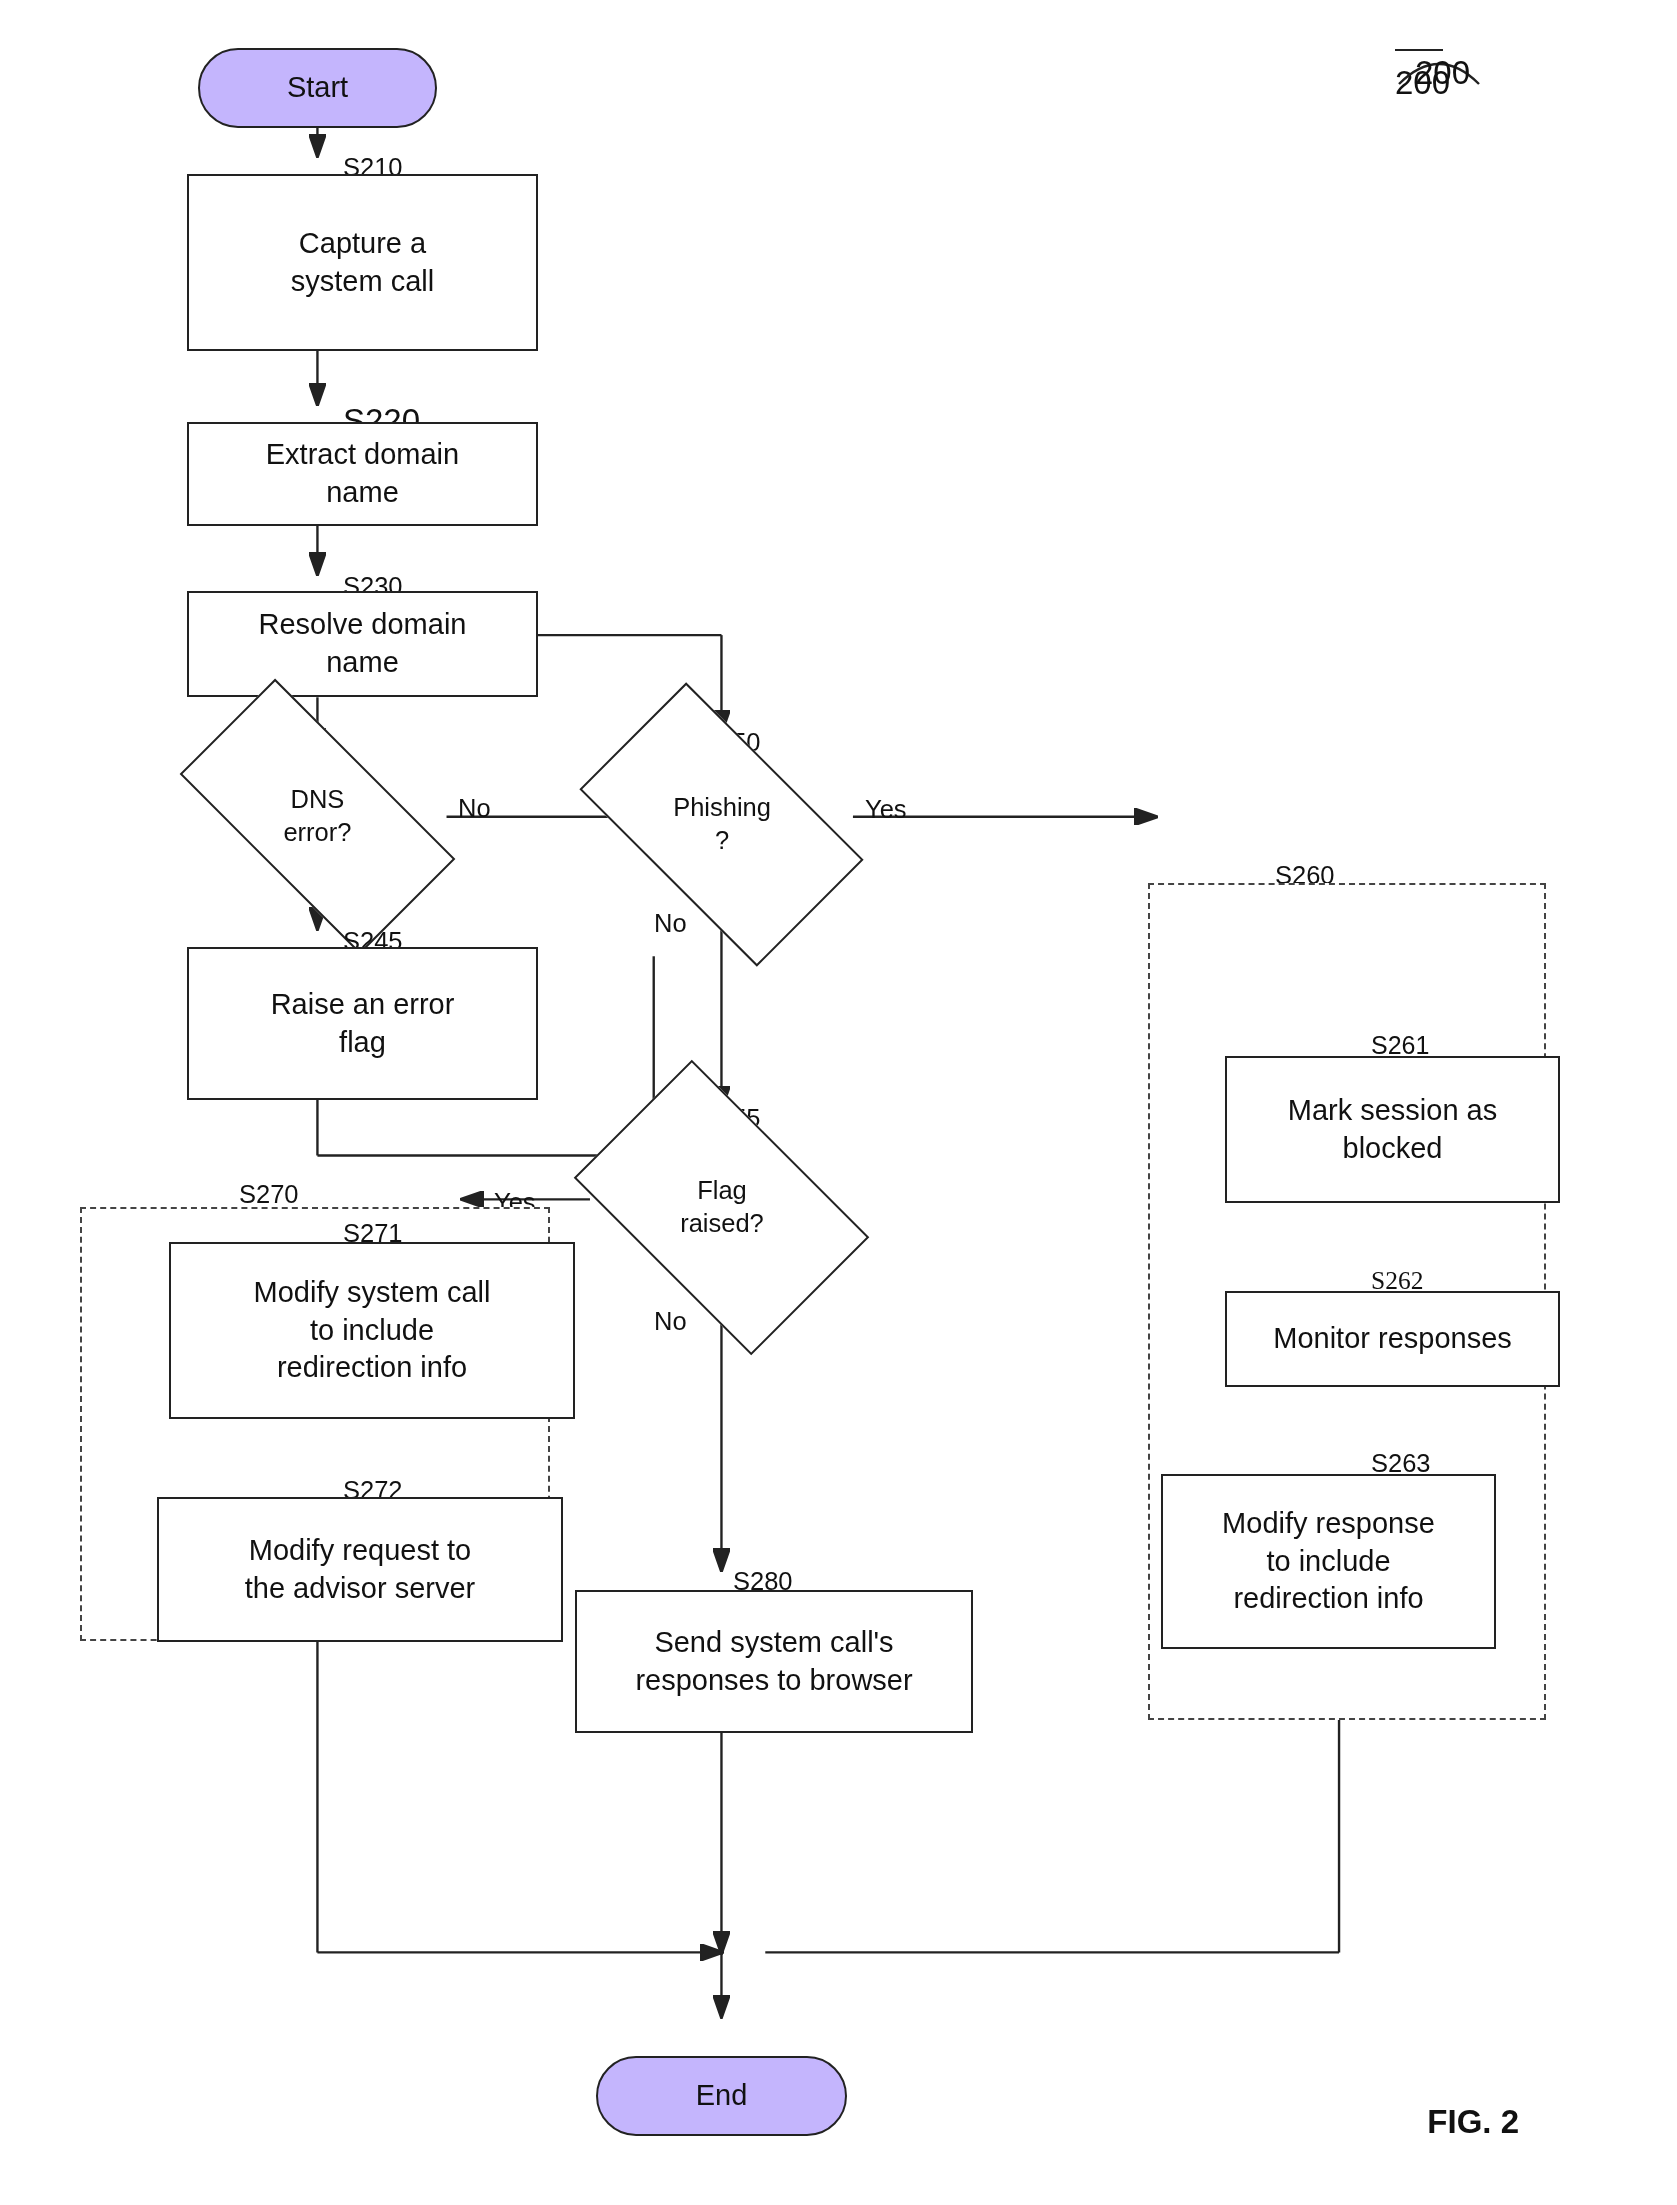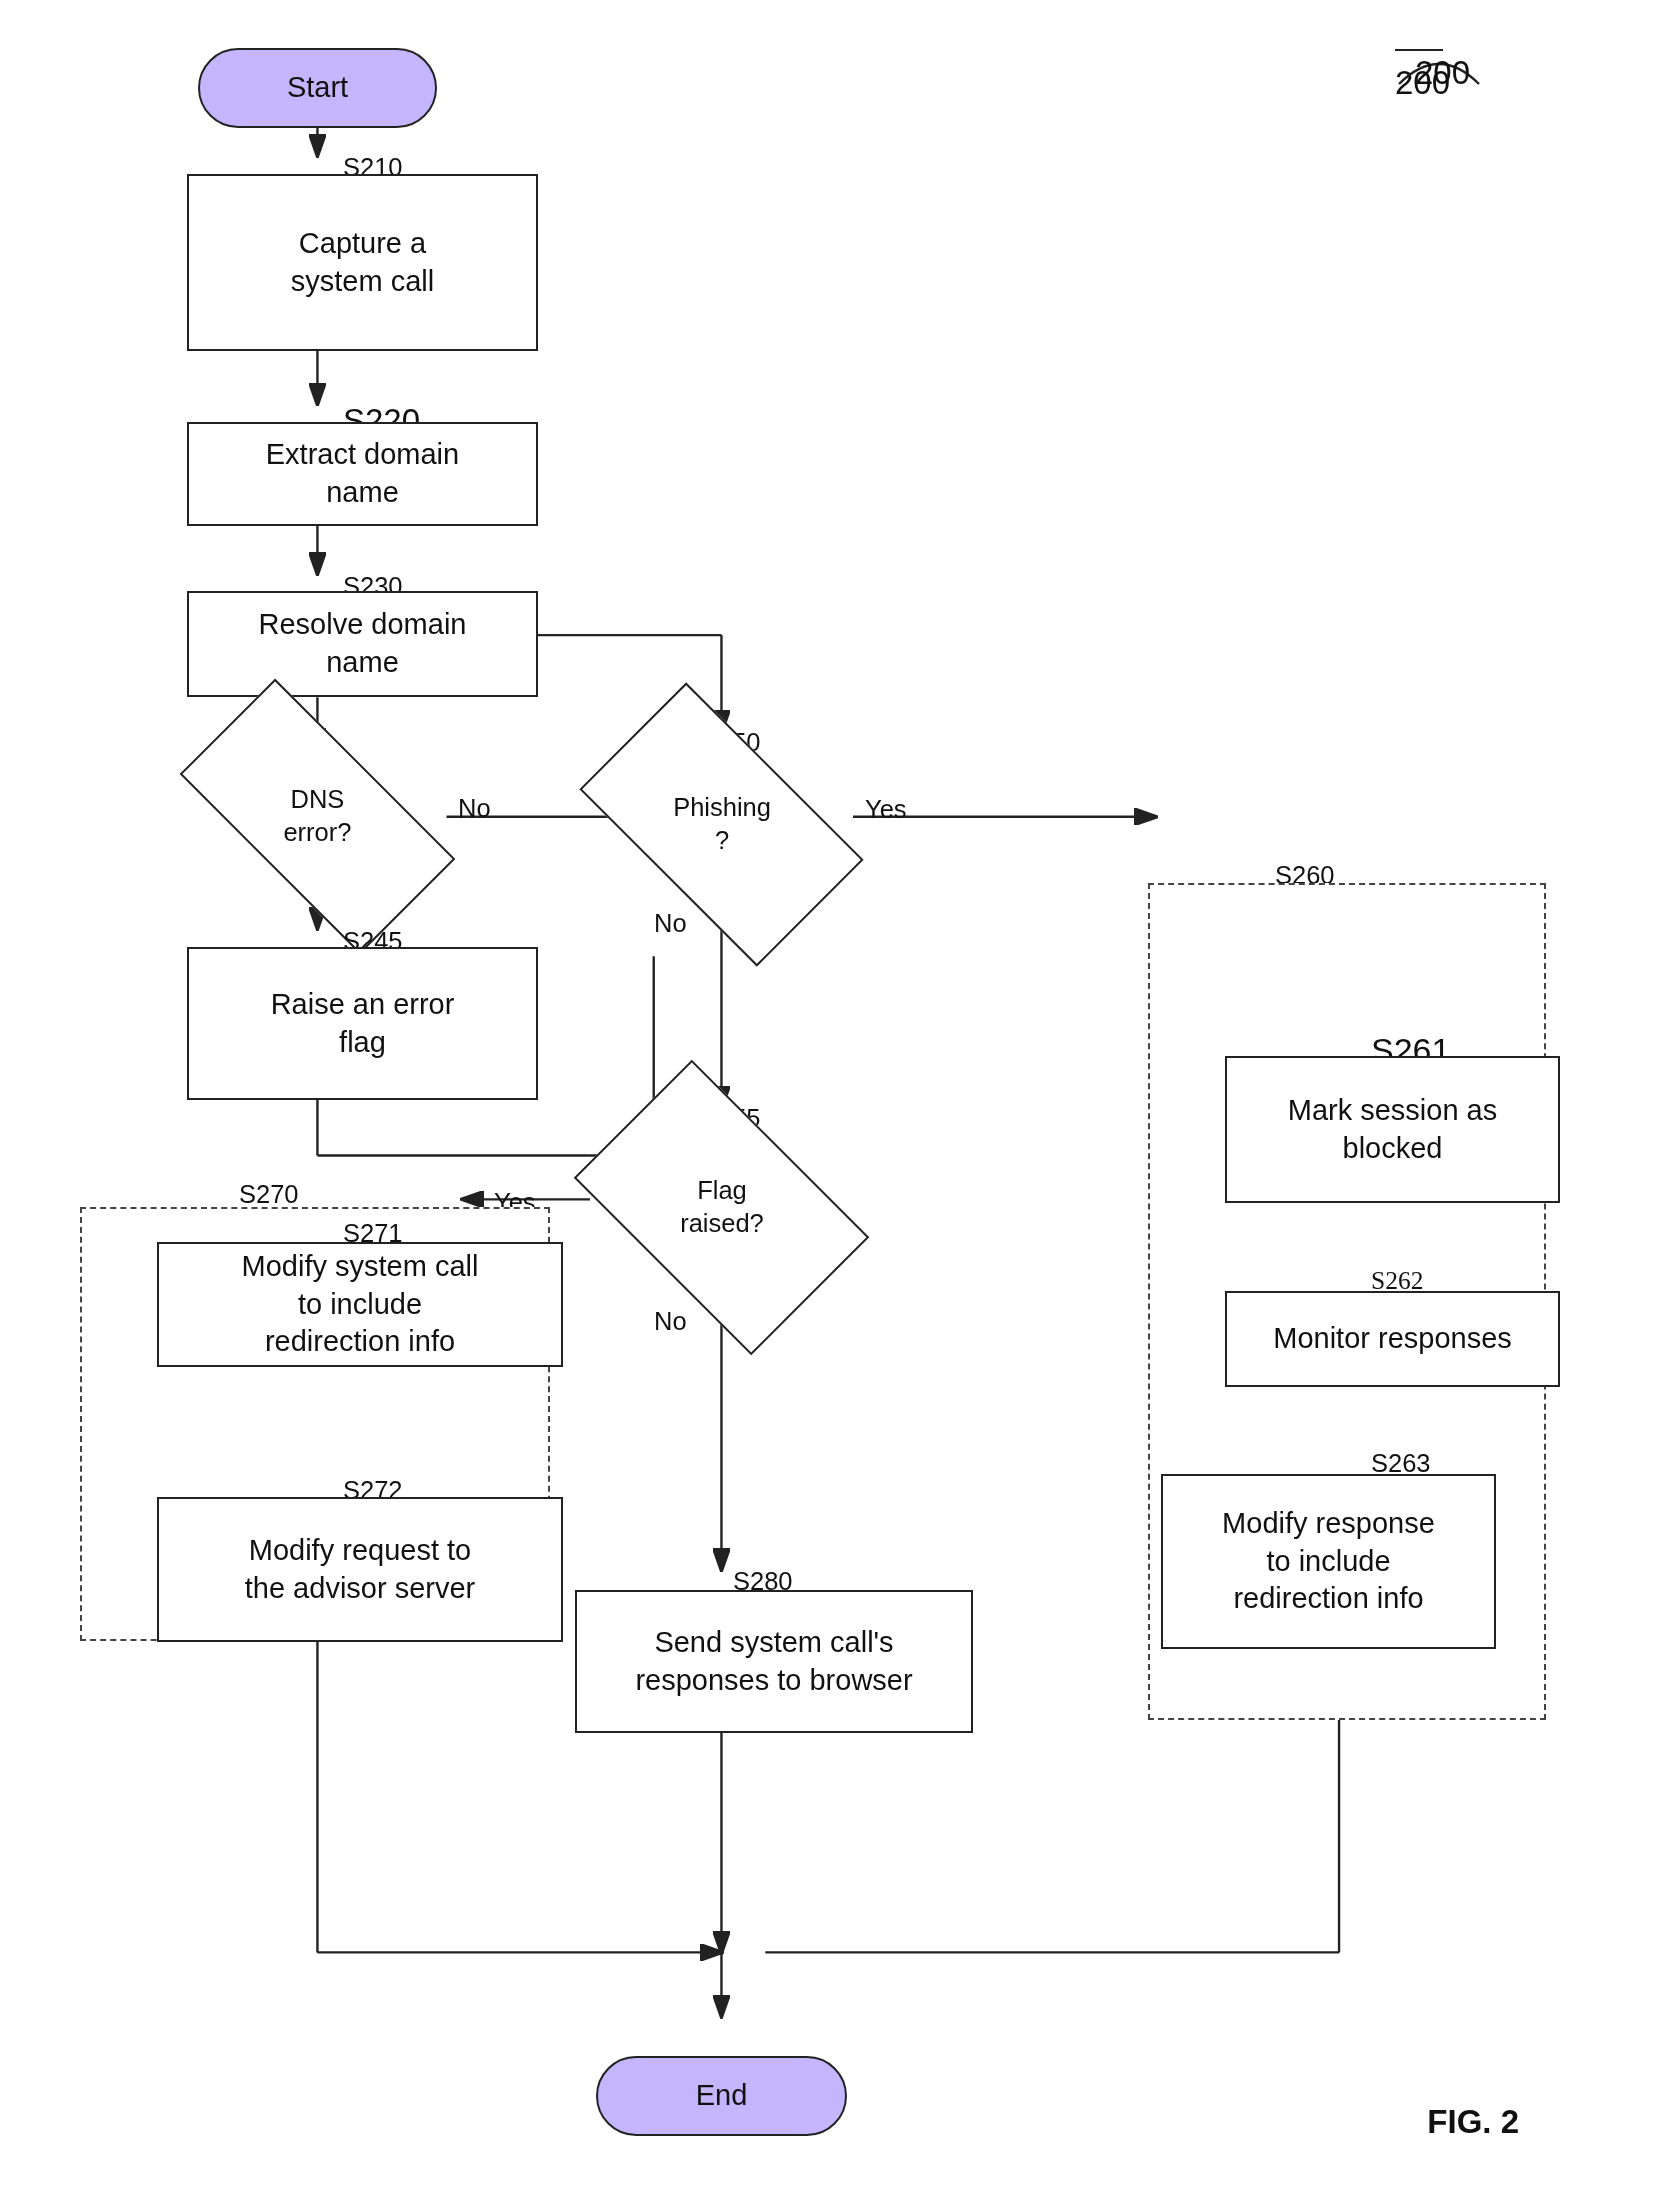--- a/index.html
+++ b/index.html
@@ -186,21 +186,21 @@
   </div>
 
   <div class="label-text" style="top: 1188px; left: 494px; font-size: 25.5px;">Yes</div>
 
   <div class="label-text" style="top: 1307px; left: 654px; font-size: 25.5px;">No</div>
 
   <div class="label-text" style="top: 861px; left: 1275px; font-size: 25.5px;">S260</div>
   <div class="shape dashed-rect" style="top: 883px; left: 1148px; width: 398px; height: 837px; z-index: 0;">
   </div>
 
-  <div class="label-text" style="top: 1031px; left: 1371px; font-size: 34px; text-align: right;">S261</div>
+  <div class="label-text" style="top: 1031px; left: 1371px; font-size: 25px; text-align: right;">S261</div>
 
   <div class="shape rectangle" style="top: 1056px; left: 1180px; width: 335px; height: 147px; z-index: 1;">
     <span class="node-text">Mark session as<br>blocked</span>
   </div>
 
   <div class="label-text" style="top: 1266px; left: 1371px; font-size: 25.5px; font-family: Liberation Serif, serif;">S262</div>
 
   <div class="shape rectangle" style="top: 1291px; left: 1180px; width: 335px; height: 96px; z-index: 1;">
     <span class="node-text">Monitor responses</span>
   </div>
@@ -210,21 +210,21 @@
   <div class="shape rectangle" style="top: 1474px; left: 1116px; width: 335px; height: 175px; z-index: 1;">
     <span class="node-text">Modify response<br>to include<br>redirection info</span>
   </div>
 
   <div class="label-text" style="top: 1180px; left: 239px; font-size: 25.5px;">S270</div>
   <div class="shape dashed-rect" style="top: 1207px; left: 80px; width: 470px; height: 434px; z-index: 0;">
   </div>
 
   <div class="label-text" style="top: 1219px; left: 343px; font-size: 25.5px;">S271</div>
 
-  <div class="shape rectangle" style="top: 1242px; left: 112px; width: 406px; height: 125px; z-index: 1;">
+  <div class="shape rectangle" style="top: 1242px; left: 124px; width: 406px; height: 177px; z-index: 1;">
     <span class="node-text">Modify system call<br>to include<br>redirection info</span>
   </div>
 
   <div class="label-text" style="top: 1476px; left: 343px; font-size: 25.5px;">S272</div>
 
   <div class="shape rectangle" style="top: 1497px; left: 112px; width: 406px; height: 145px; z-index: 1;">
     <span class="node-text">Modify request to<br>the advisor server</span>
   </div>
 
   <div class="label-text" style="top: 1567px; left: 733px; font-size: 25.5px;">S280</div>

